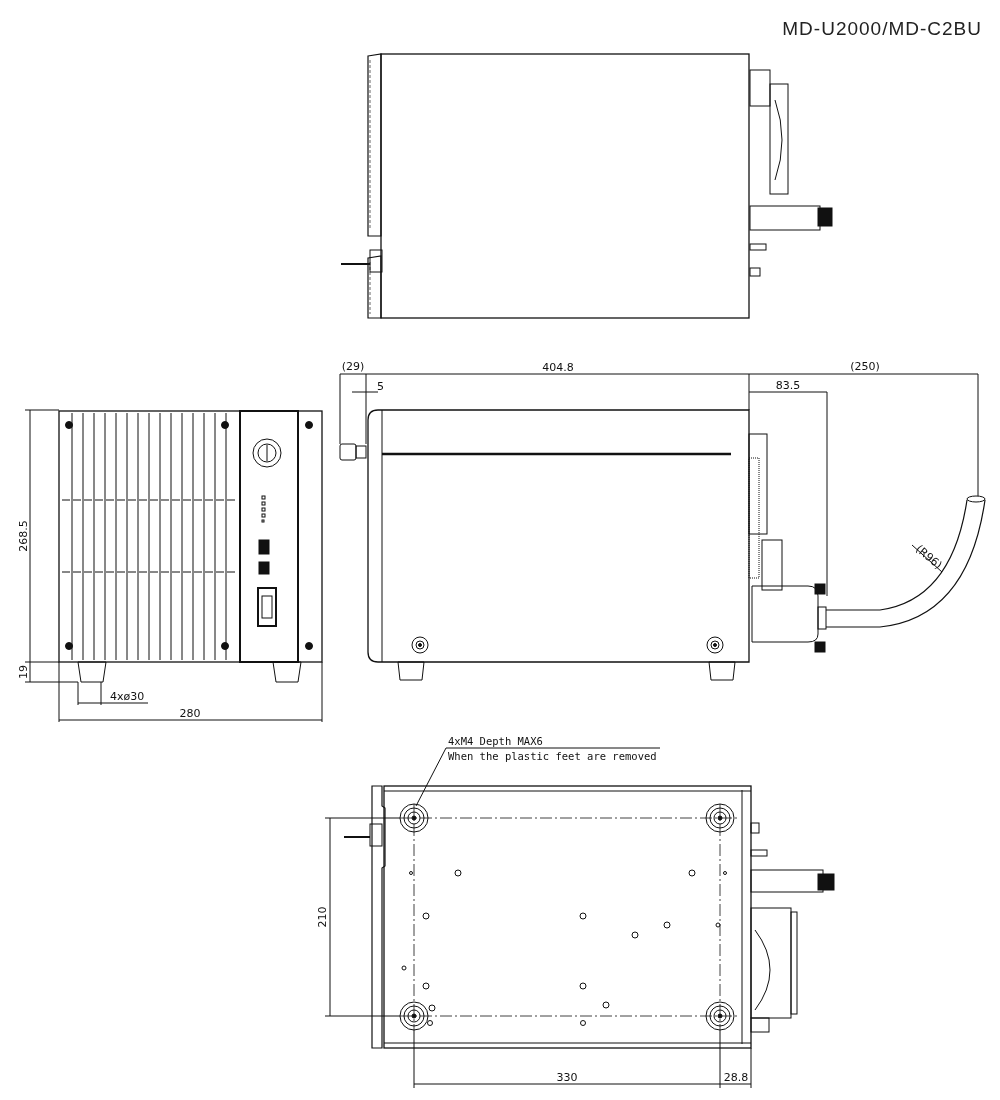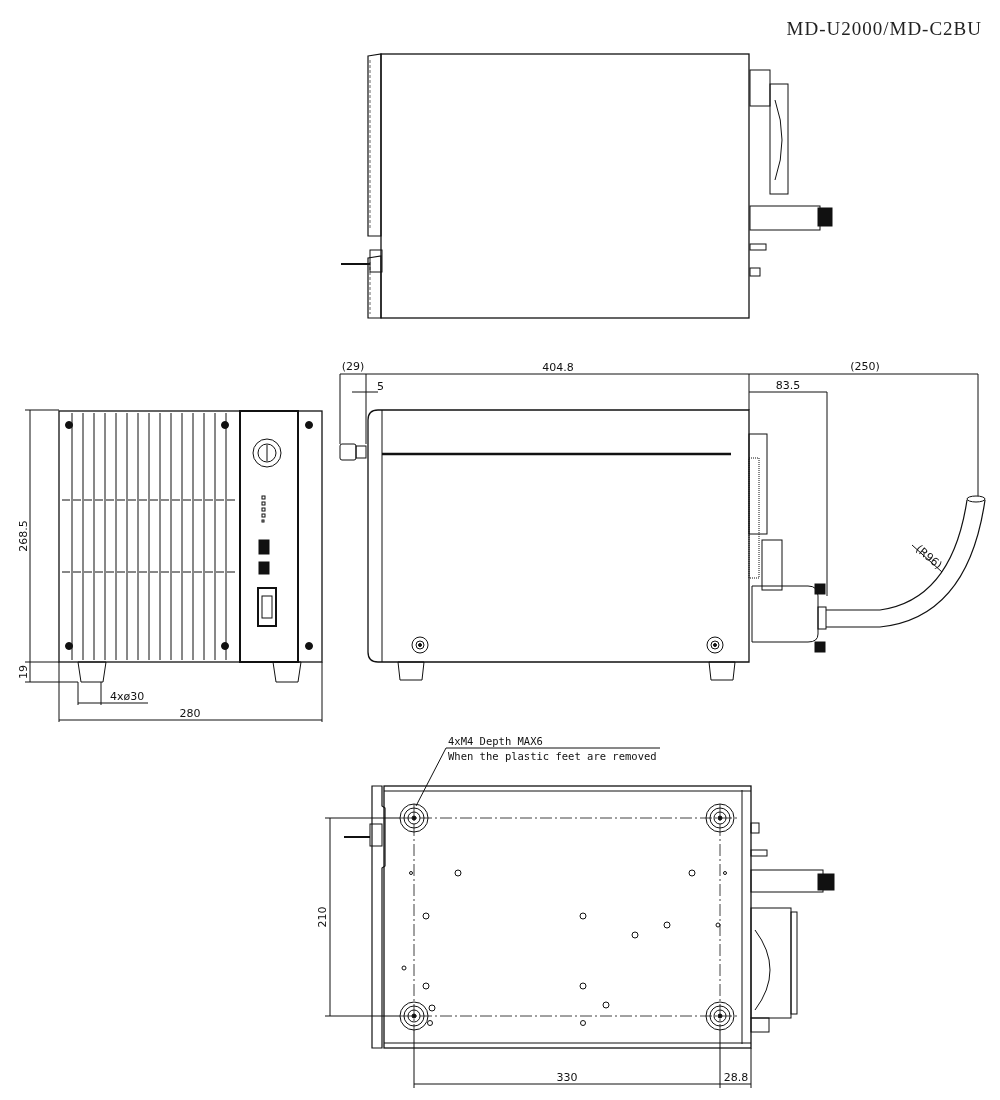--- a/index.html
+++ b/index.html
@@ -1,17 +1,17 @@
 <!DOCTYPE html>
 <html><head>
 <meta charset="utf-8">
 <style>
   html,body{margin:0;padding:0;background:#fff;}
   body{width:1000px;height:1100px;position:relative;overflow:hidden;font-family:"DejaVu Sans",sans-serif;}
-  .title{position:absolute;right:18px;top:18px;font-size:19px;letter-spacing:1px;color:#222;font-family:Liberation Serif, serif;}
+  .title{position:absolute;right:18px;top:18px;font-size:19px;letter-spacing:1px;color:#222;font-family:Liberation Sans, sans-serif;}
   svg{position:absolute;left:0;top:0;}
   .dim{font-family:"DejaVu Sans",sans-serif;font-size:11px;fill:#111;}
   .note{font-family:"DejaVu Sans Mono",monospace;font-size:10.5px;fill:#111;}
 </style>
 </head>
 <body>
 
 <div class="title">MD-U2000/MD-C2BU</div>
 
 <svg width="1000" height="1100" viewBox="0 0 1000 1100" fill="none" stroke="#111" stroke-width="1">

